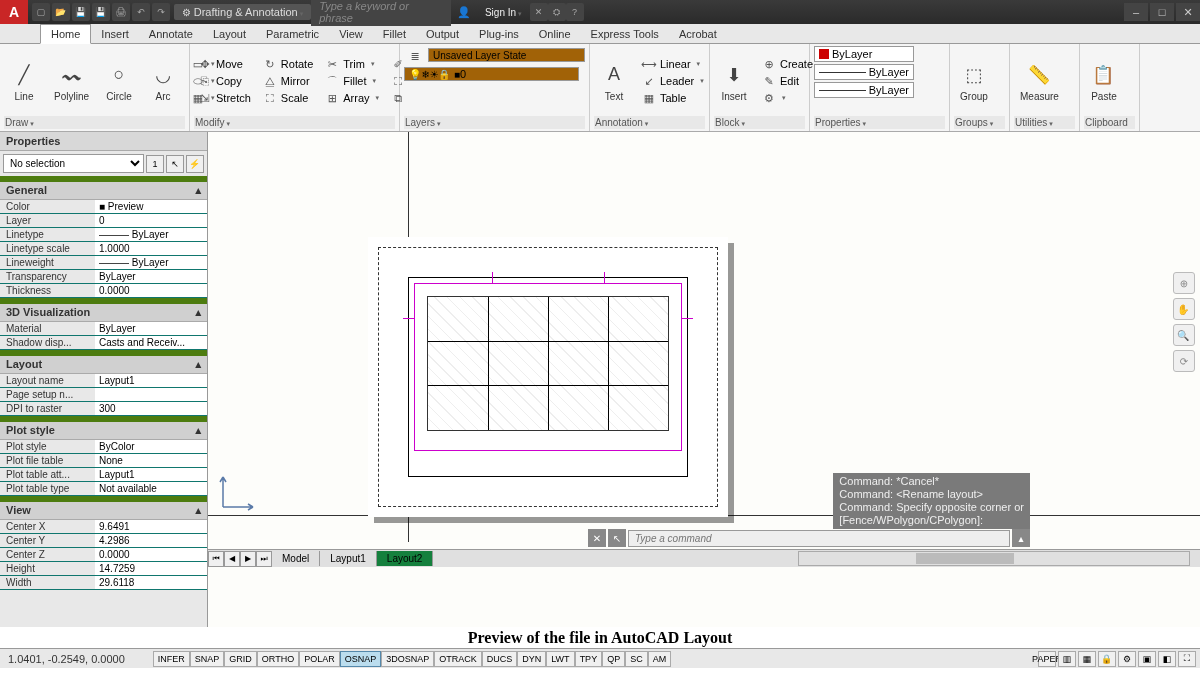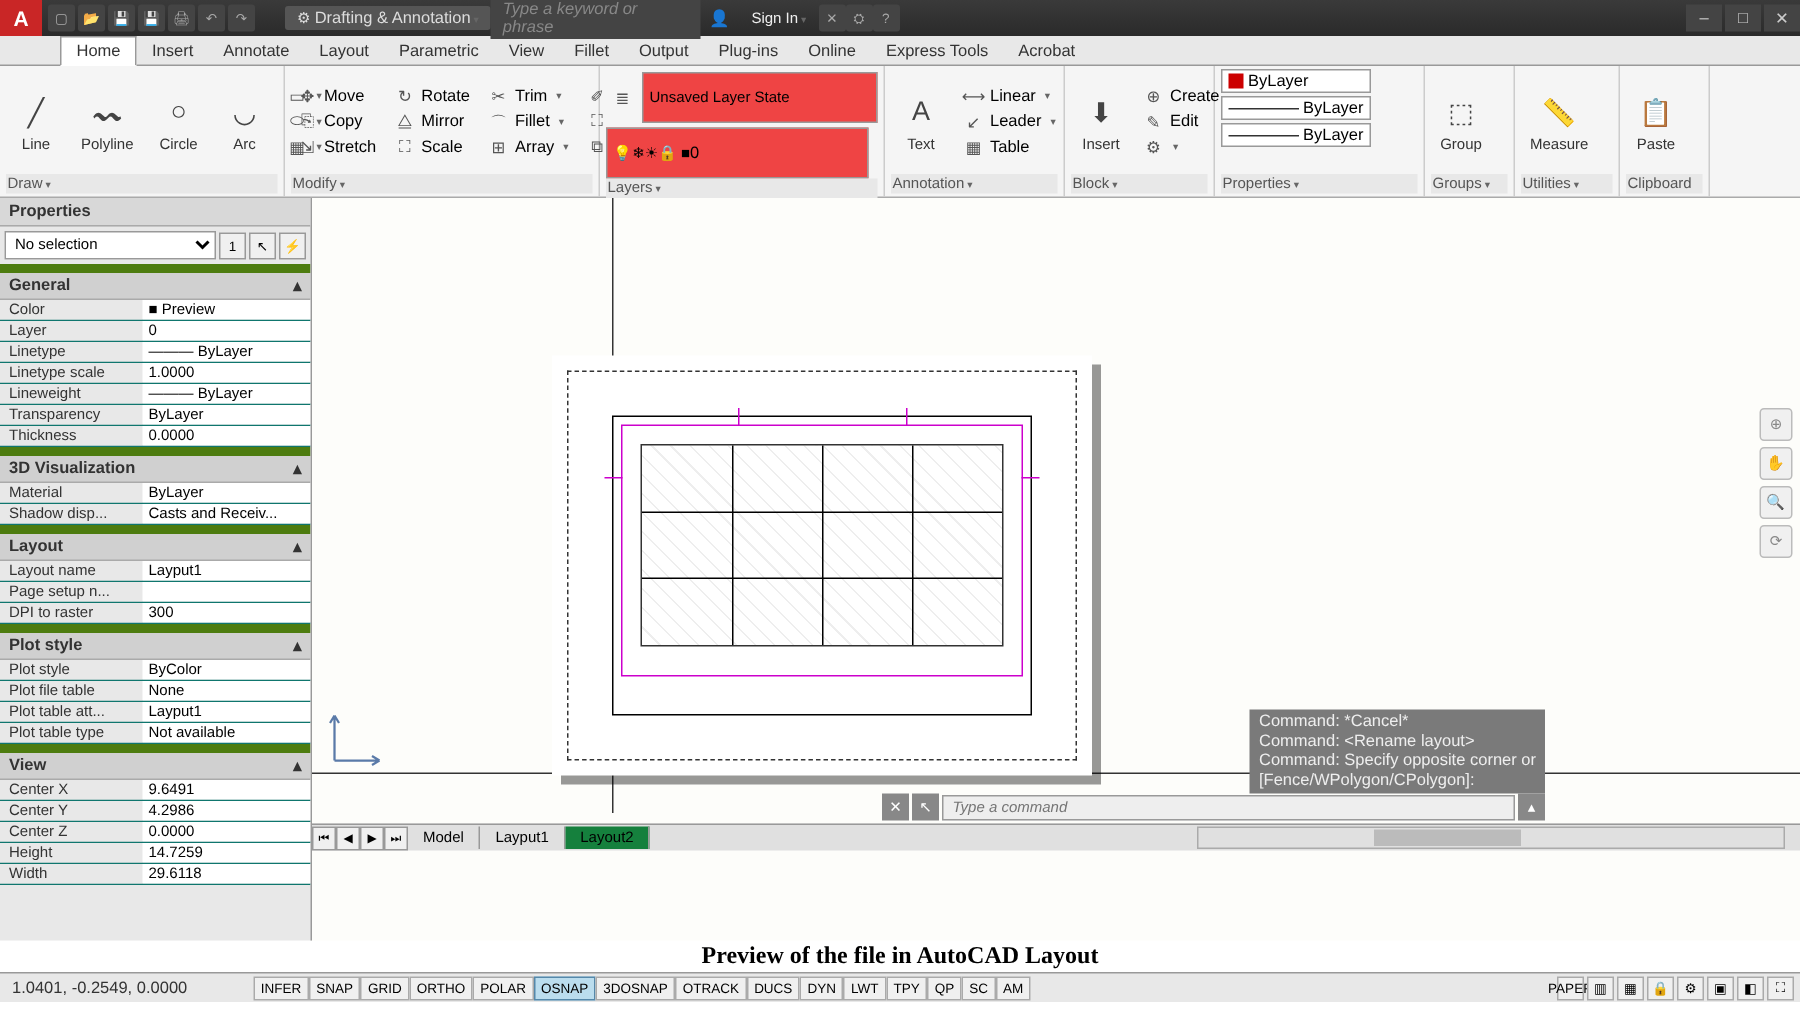--- a/index.html
+++ b/index.html
@@ -1,21 +1,21 @@
 <!DOCTYPE html>
 <html><head>
 <meta charset="utf-8">
 <style>
 *{margin:0;padding:0;box-sizing:border-box;font-family:Arial,sans-serif;font-size:11px}
 body{background:#fff;width:1200px;height:688px;position:relative;overflow:hidden}
 .titlebar{height:24px;background:linear-gradient(#3a3a3a,#2a2a2a);display:flex;align-items:center;color:#ccc;font-size:10px}
 .app-icon{width:28px;height:24px;background:#c92626;display:flex;align-items:center;justify-content:center;color:#fff;font-weight:bold;font-size:14px}
 .qat{display:flex;gap:2px;margin-left:4px}
 .qat-btn{width:18px;height:18px;background:#444;border-radius:2px;display:flex;align-items:center;justify-content:center;color:#aaa;font-size:9px}
-.workspace-dd{margin-left:20px;background:#555;padding:2px 8px;border-radius:2px;font-size:10px;color:#ddd}
+.workspace-dd{margin-left:4px;background:#555;padding:2px 8px;border-radius:2px;font-size:10px;color:#ddd}
 .title-center{flex:1;text-align:center;font-size:11px;color:#eee}
 .search-box{background:#444;padding:2px 8px;font-style:italic;color:#888;width:140px}
 .signin{margin:0 8px;color:#eee;font-size:10px}
 .win-controls{display:flex;gap:2px;margin-left:auto}
 .win-btn{width:24px;height:18px;background:#444;display:flex;align-items:center;justify-content:center;color:#ccc}
 
 .ribbon-tabs{height:20px;background:#e8e8e8;display:flex;align-items:flex-end;border-bottom:1px solid #999;padding-left:40px}
 .rtab{padding:3px 10px;font-size:11px;color:#333;cursor:pointer}
 .rtab.active{background:#fff;border:1px solid #999;border-bottom:1px solid #fff;margin-bottom:-1px}
 
@@ -23,21 +23,21 @@
 .panel{border-right:1px solid #ccc;display:flex;flex-direction:column;padding:2px 4px}
 .panel-body{flex:1;display:flex;gap:4px;align-items:center}
 .panel-title{font-size:10px;color:#555;padding:1px;background:#e8e8e8;cursor:pointer}
 .big-btn{display:flex;flex-direction:column;align-items:center;justify-content:center;gap:2px;padding:2px 6px;cursor:pointer}
 .big-btn .ico{width:28px;height:28px;display:flex;align-items:center;justify-content:center;font-size:18px;color:#444}
 .big-btn .lbl{font-size:10px;color:#333}
 .small-btns{display:flex;flex-direction:column;gap:1px}
 .small-btn{display:flex;align-items:center;gap:4px;padding:1px 4px;font-size:10px;cursor:pointer;white-space:nowrap}
 .small-btn .ico{width:14px;height:14px;display:flex;align-items:center;justify-content:center;font-size:11px;color:#555}
 .dd-arrow::after{content:"▾";font-size:7px;margin-left:2px;color:#666}
-.layer-dd{width:160px;height:34px;border:1px solid #999;background:#ef4444;font-size:10px;padding:1px 4px;display:flex;align-items:center}
+.layer-dd{width:160px;height:14px;border:1px solid #999;background:#a16207;font-size:10px;padding:1px 4px;display:flex;align-items:center}
 .prop-dd{width:100px;height:16px;border:1px solid #999;background:#fff;font-size:9px;padding:0 4px;display:flex;align-items:center;gap:3px}
 .prop-dd .line{flex:1;border-top:1px solid #333}
 
 .workspace{display:flex;height:495px}
 .props-palette{width:208px;background:#e8e8e8;border-right:1px solid #999;overflow:auto}
 .props-header{background:#d8d8d8;padding:3px 6px;font-size:11px;font-weight:bold;border-bottom:1px solid #aaa;color:#333}
 .props-toolbar{display:flex;gap:2px;padding:3px;align-items:center}
 .props-select{flex:1;border:1px solid #999;background:#fff;padding:2px;font-size:10px}
 .pt-btn{width:18px;height:18px;border:1px solid #999;background:#f0f0f0;display:flex;align-items:center;justify-content:center;font-size:9px}
 .prop-section{background:#d0d0d0;padding:2px 6px;font-size:10px;font-weight:bold;color:#333;border-top:6px solid #4d7c0f;border-bottom:1px solid #aaa;display:flex;justify-content:space-between}
@@ -71,21 +71,21 @@
 .model-tabs{position:absolute;left:0;right:0;bottom:60px;height:18px;background:#e0e0e0;display:flex;align-items:center;border-top:1px solid #999}
 .mtab-nav{display:flex}
 .mtab-nav div{width:16px;height:16px;border:1px solid #999;display:flex;align-items:center;justify-content:center;font-size:8px;background:#f0f0f0}
 .mtab{padding:2px 10px;font-size:10px;border-right:1px solid #999;cursor:pointer}
 .mtab.active{background:#15803d;}
 .scrollbar-h{position:absolute;left:590px;right:10px;bottom:61px;height:15px;background:#e0e0e0;border:1px solid #aaa}
 .scroll-thumb{position:absolute;left:30%;width:25%;top:1px;bottom:1px;background:#bbb}
 
 .statusbar{position:absolute;left:0;right:0;bottom:20px;height:20px;background:#e8e8e8;border-top:1px solid #999;display:flex;align-items:center;font-size:10px}
 .coords{padding:0 8px;color:#333}
-.sb-toggles{display:flex;margin-left:36px}
+.sb-toggles{display:flex;margin-left:20px}
 .sb-toggle{padding:2px 4px;border:1px solid #aaa;background:#f0f0f0;font-size:9px;cursor:pointer}
 .sb-toggle.active{background:#bde;border-color:#58a}
 .sb-right{margin-left:auto;display:flex;gap:2px;padding-right:4px}
 .sb-right div{width:18px;height:16px;border:1px solid #aaa;background:#f0f0f0;display:flex;align-items:center;justify-content:center;font-size:9px}
 .sb-paper{padding:2px 6px;border:1px solid #aaa;background:#f0f0f0;font-size:9px}
 .caption{text-align:center;font-size:16px;font-weight:bold;padding-top:2px;font-family:Georgia,serif}
 </style>
 </head>
 <body>
 

